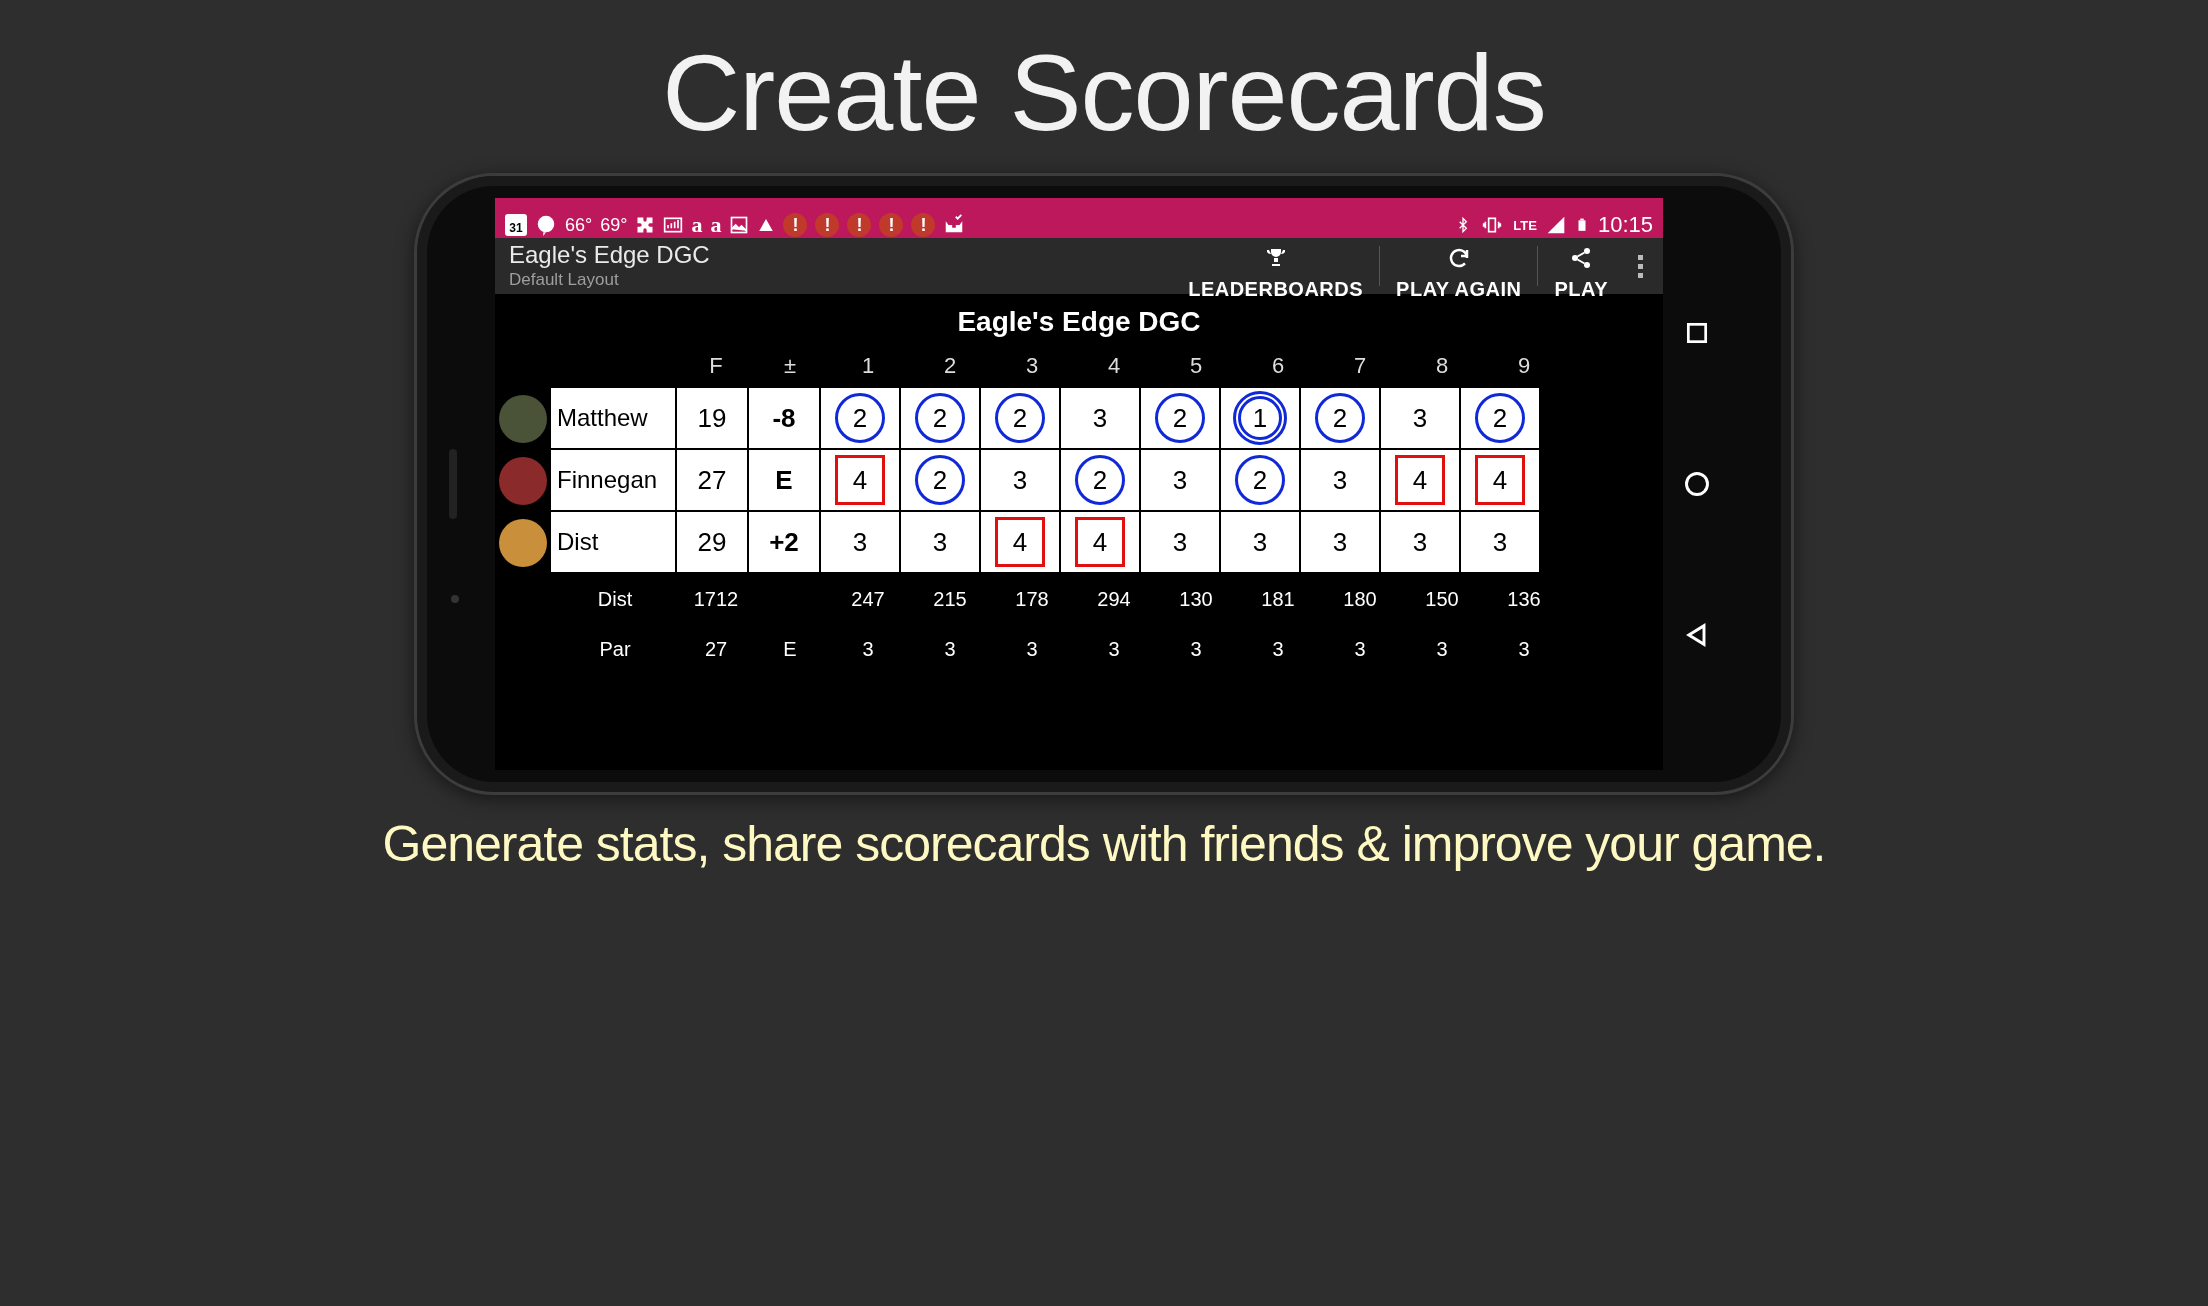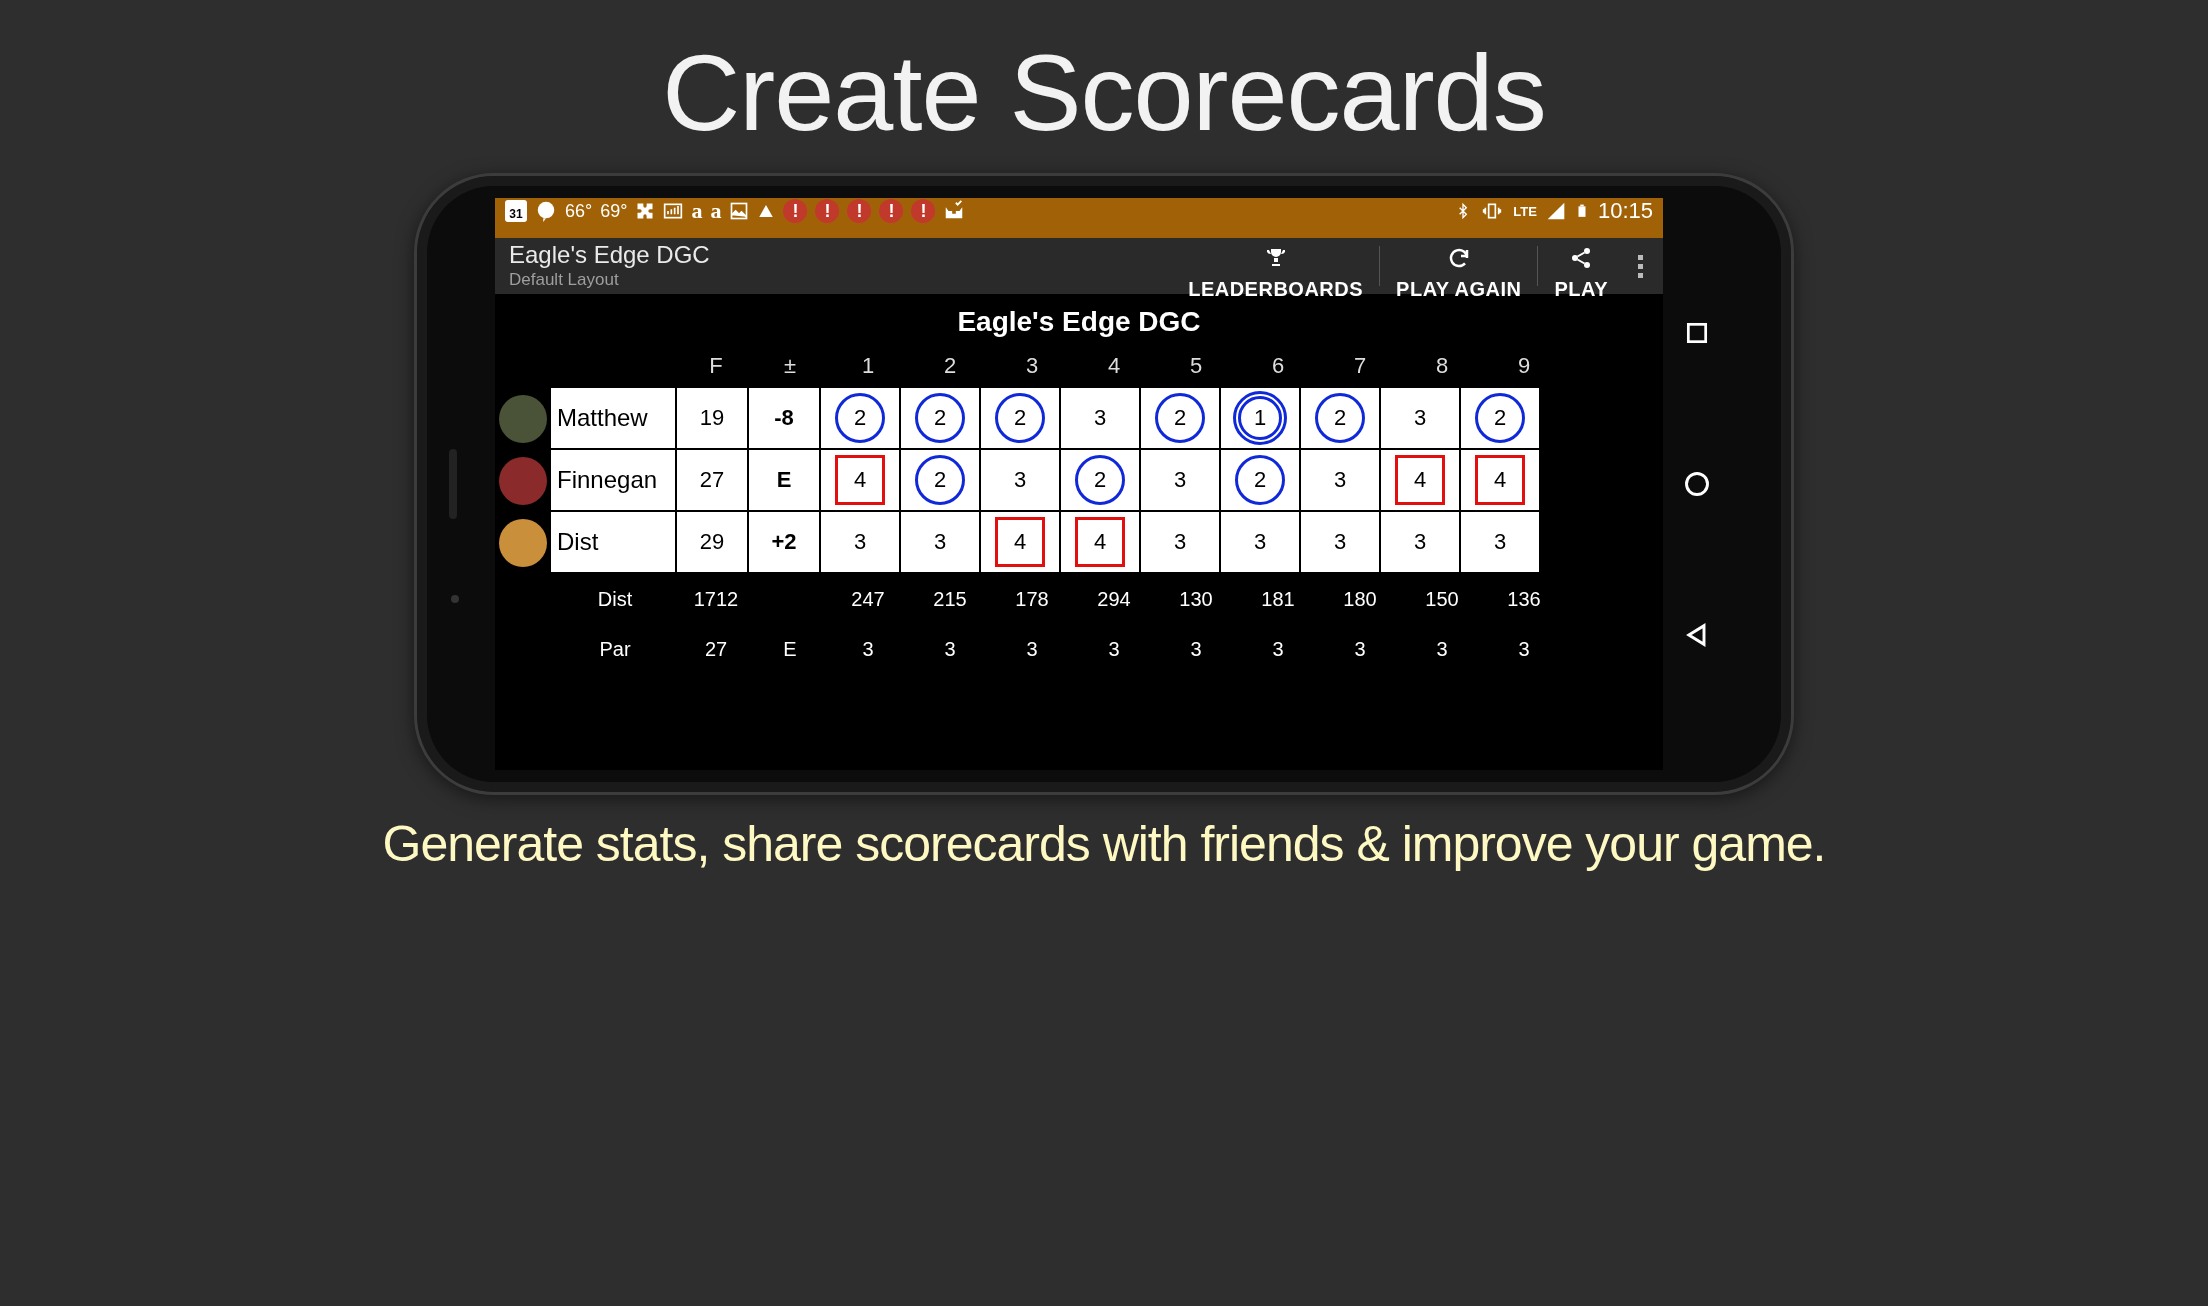--- a/index.html
+++ b/index.html
@@ -43,21 +43,21 @@
   width:68px;flex-shrink:0;
   display:flex;flex-direction:column;align-items:center;justify-content:space-around;
   padding:60px 0;
 }
 .nav-btn{
   width:30px;height:30px;display:flex;align-items:center;justify-content:center;
   cursor:pointer;
 }
 
 .status-bar{
-  height:40px;background:#a16207;display:flex;align-items:flex-start;
+  height:40px;background:#be185d;display:flex;align-items:flex-end;
   padding:0 10px;font-size:18px;gap:14px;
 }
 .status-bar .left{display:flex;align-items:center;gap:8px}
 .status-bar .right{margin-left:auto;display:flex;align-items:center;gap:9px}
 .sb-ico{display:inline-flex;align-items:center;justify-content:center}
 .alert-dot{
   width:24px;height:24px;border-radius:50%;background:#c0392b;color:#fff;
   display:inline-flex;align-items:center;justify-content:center;font-weight:700;font-size:18px;
 }
 .sb-txt{font-size:18px;color:#fff}
@@ -88,21 +88,21 @@
 .avatar{width:48px;height:48px;border-radius:50%;background:#555;background-size:cover;background-position:center}
 .name-col{width:128px;flex-shrink:0}
 .f-col{width:74px;flex-shrink:0}
 .pm-col{width:74px;flex-shrink:0}
 .hole-col{width:82px;flex-shrink:0}
 .hdr-row{color:#ddd;font-size:22px}
 .hdr-cell{display:flex;align-items:center;justify-content:center;height:44px}
 .cell{
   background:#fff;color:#000;height:64px;
   display:flex;align-items:center;justify-content:center;
-  font-size:22px;border:2px solid #000;position:relative;
+  font-size:26px;border:2px solid #000;position:relative;
   margin-left:-2px;margin-top:-2px;
 }
 .name-cell{justify-content:flex-start;padding-left:6px;font-size:24px}
 .birdie::before{
   content:"";position:absolute;width:44px;height:44px;border:3px solid #1029d8;border-radius:50%;
 }
 .eagle::before{
   content:"";position:absolute;width:48px;height:48px;border:3px solid #1029d8;border-radius:50%;
 }
 .eagle::after{

